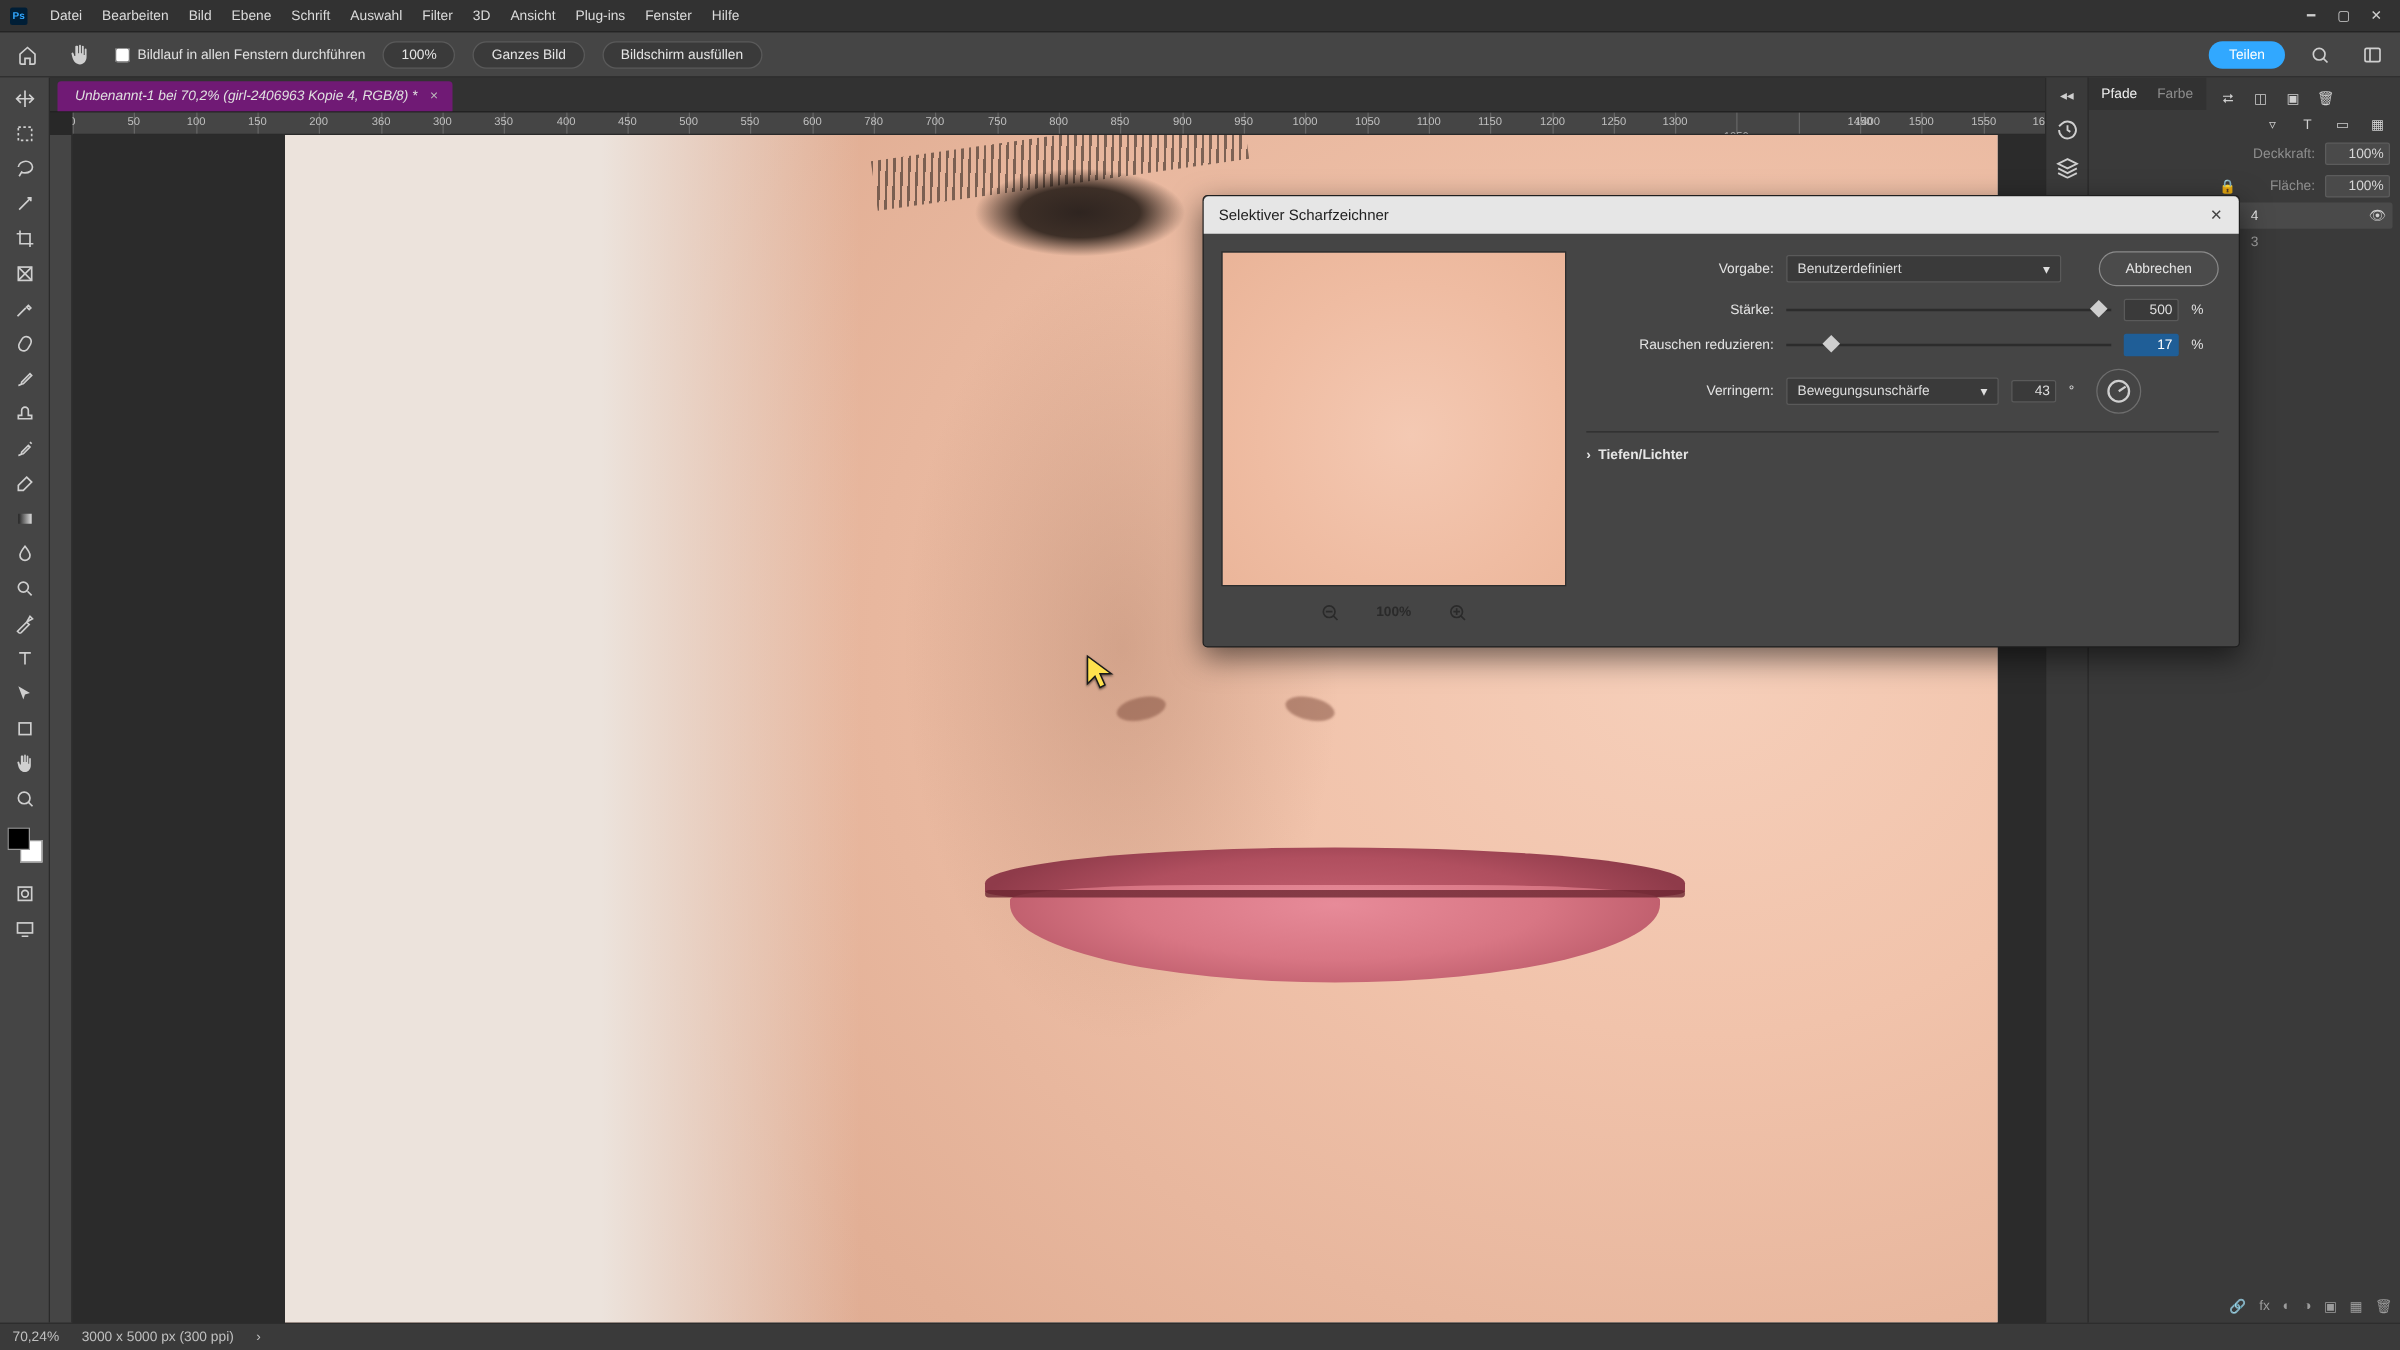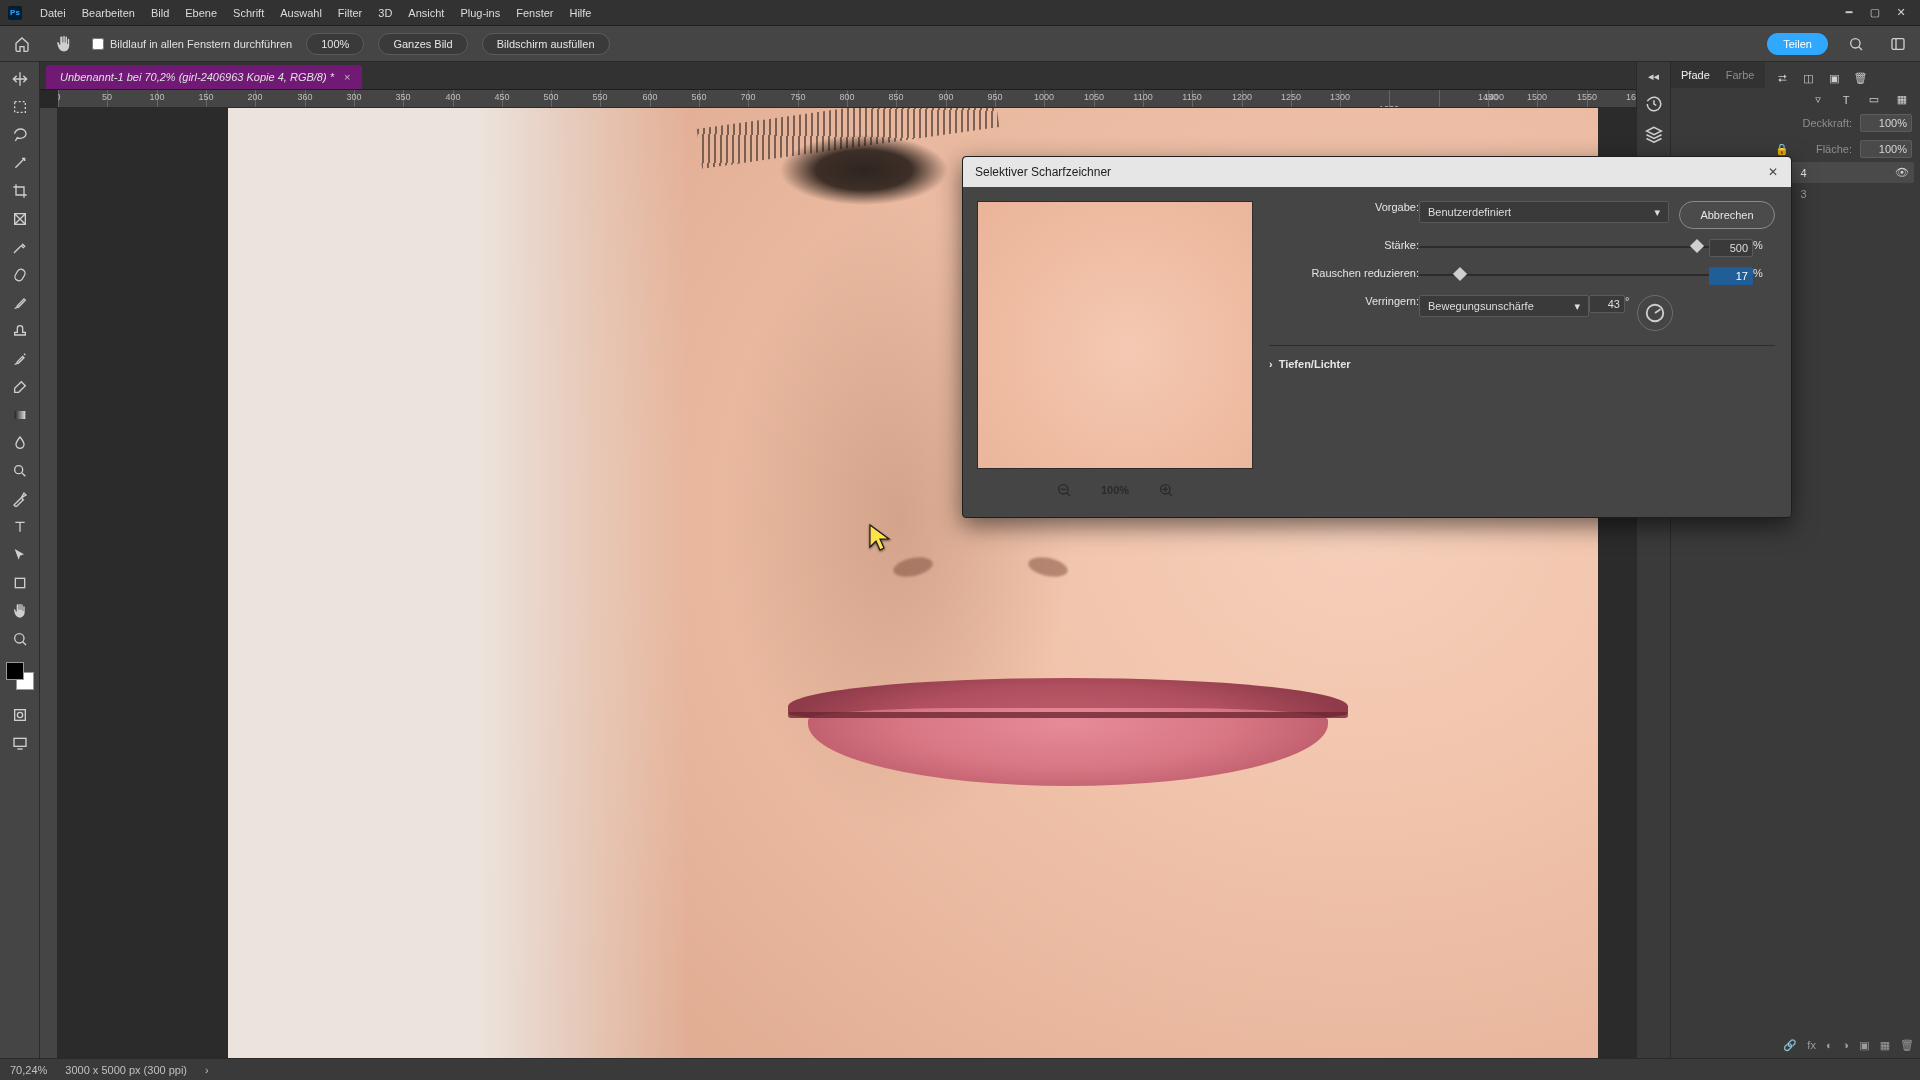--- a/index.html
+++ b/index.html
@@ -84,21 +84,21 @@
 .dialog .preview { width: 276px; height: 268px; background: radial-gradient(220px 220px at 55% 55%, #f4c9b3 0%, #efbca2 55%, #e9b397 100%); border: 1px solid #2d2d2d; }
 .dialog .zoom-row { display: flex; align-items: center; gap: 26px; color: #2a2a2a; }
 .dialog .zoom-row .zbtn { width: 22px; height: 22px; display: inline-flex; align-items: center; justify-content: center; color: #2a2a2a; }
 .dialog .zoom-row .zlabel { color: #2a2a2a; font-weight: 600; }
 .dialog .ctrl-col { flex: 1; display: flex; flex-direction: column; gap: 10px; }
 .dialog .ctrl-col .toprow { display: flex; align-items: center; gap: 18px; }
 .dialog .ctrl-col .toprow .right { margin-left: auto; display: flex; align-items: center; gap: 10px; }
 .dialog .chk { display: inline-flex; align-items: center; gap: 6px; color: #e6e6e6; }
 .dialog .chk input { width: 13px; height: 13px; accent-color: #3a86d6; }
 .dialog .dlg-btn { min-width: 96px; height: 28px; border-radius: 14px; border: 1px solid #8a8a8a; background: #4b4b4b; color: #e6e6e6; display: inline-flex; align-items: center; justify-content: center; cursor: pointer; }
-.dialog .field { display: flex; align-items: flex-start; gap: 0; }
+.dialog .field { display: flex; align-items: center; gap: 10px; }
 .dialog .field .label { width: 150px; text-align: right; color: #e4e4e4; }
 .dialog .field .slider { flex: 1; position: relative; height: 16px; }
 .dialog .field .slider .track { position: absolute; left: 0; right: 0; top: 7px; height: 2px; background: #2c2c2c; }
 .dialog .field .slider .thumb { position: absolute; top: 2px; width: 10px; height: 10px; background: #cfcfcf; transform: translateX(-50%) rotate(45deg); }
 .dialog .field input.val { width: 44px; background: #3a3a3a; border: 1px solid #5a5a5a; color: #dedede; text-align: right; padding: 2px 4px; border-radius: 2px; font-size: 11px; }
 .dialog .field input.val.selected { background: #1f5e97; color: #fff; border-color: #1f5e97; }
 .dialog .field .unit { width: 22px; color: #e0e0e0; }
 .dialog .select { flex: 1; height: 22px; background: #3a3a3a; border: 1px solid #5a5a5a; color: #dedede; border-radius: 2px; display: flex; align-items: center; padding: 0 8px; justify-content: space-between; }
 .dialog .hr { height: 1px; background: #2d2d2d; margin: 4px 0 2px 0; }
 .dialog .expander { display: flex; align-items: center; gap: 6px; color: #e6e6e6; font-weight: 600; cursor: pointer; }
@@ -328,21 +328,21 @@
         <div class="lbl" style="left: 395px;">400</div>
         <div class="tick" style="left: 444px;"></div>
         <div class="lbl" style="left: 444px;">450</div>
         <div class="tick" style="left: 493px;"></div>
         <div class="lbl" style="left: 493px;">500</div>
         <div class="tick" style="left: 542px;"></div>
         <div class="lbl" style="left: 542px;">550</div>
         <div class="tick" style="left: 592px;"></div>
         <div class="lbl" style="left: 592px;">600</div>
         <div class="tick" style="left: 641px;"></div>
-        <div class="lbl" style="left: 641px;">560</div>
+        <div class="lbl" style="left: 641px;">780</div>
         <div class="tick" style="left: 690px;"></div>
         <div class="lbl" style="left: 690px;">700</div>
         <div class="tick" style="left: 740px;"></div>
         <div class="lbl" style="left: 740px;">750</div>
         <div class="tick" style="left: 789px;"></div>
         <div class="lbl" style="left: 789px;">800</div>
         <div class="tick" style="left: 838px;"></div>
         <div class="lbl" style="left: 838px;">850</div>
         <div class="tick" style="left: 888px;"></div>
         <div class="lbl" style="left: 888px;">900</div>

